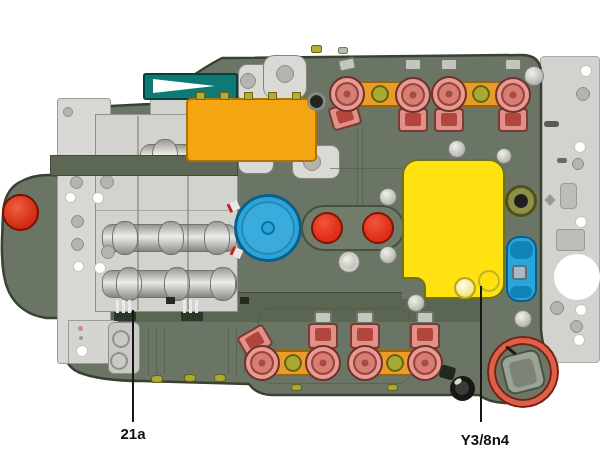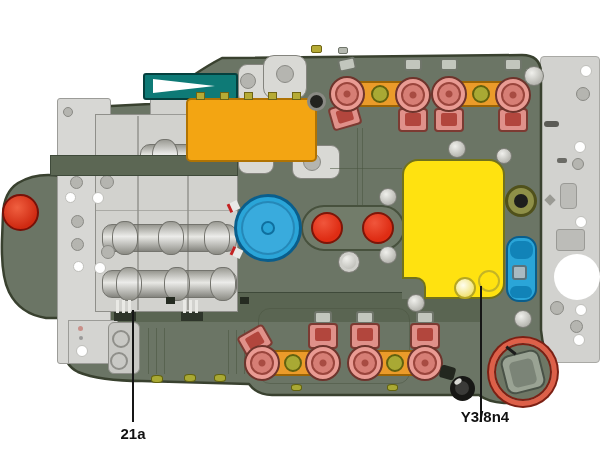--- a/index.html
+++ b/index.html
@@ -259,15 +259,15 @@
   <div class="a bolt" style="left:448px;top:140px;width:18px;height:18px;"></div>
   <div class="a bolt" style="left:496px;top:148px;width:16px;height:16px;"></div>
   <div class="a bolt" style="left:514px;top:310px;width:18px;height:18px;"></div>
   <div class="a bolt" style="left:524px;top:66px;width:20px;height:20px;"></div>
 
   <div class="a c" style="left:2px;top:194px;width:37px;height:37px;background:radial-gradient(circle at 40% 35%,#f06040,#cf2a12 70%);border:2px solid #771108;"></div>
 
   <div class="a callout-line" style="left:132px;top:310px;height:112px;"></div>
   <div class="a callout-line" style="left:480px;top:286px;height:136px;"></div>
   <div class="a callout-label" style="left:103px;top:425px;width:60px;">21a</div>
-  <div class="a callout-label" style="left:449px;top:408px;width:72px;">Y3/8n4</div>
+  <div class="a callout-label" style="left:449px;top:431px;width:72px;">Y3/8n4</div>
 
 </div>
 
 </body></html>

